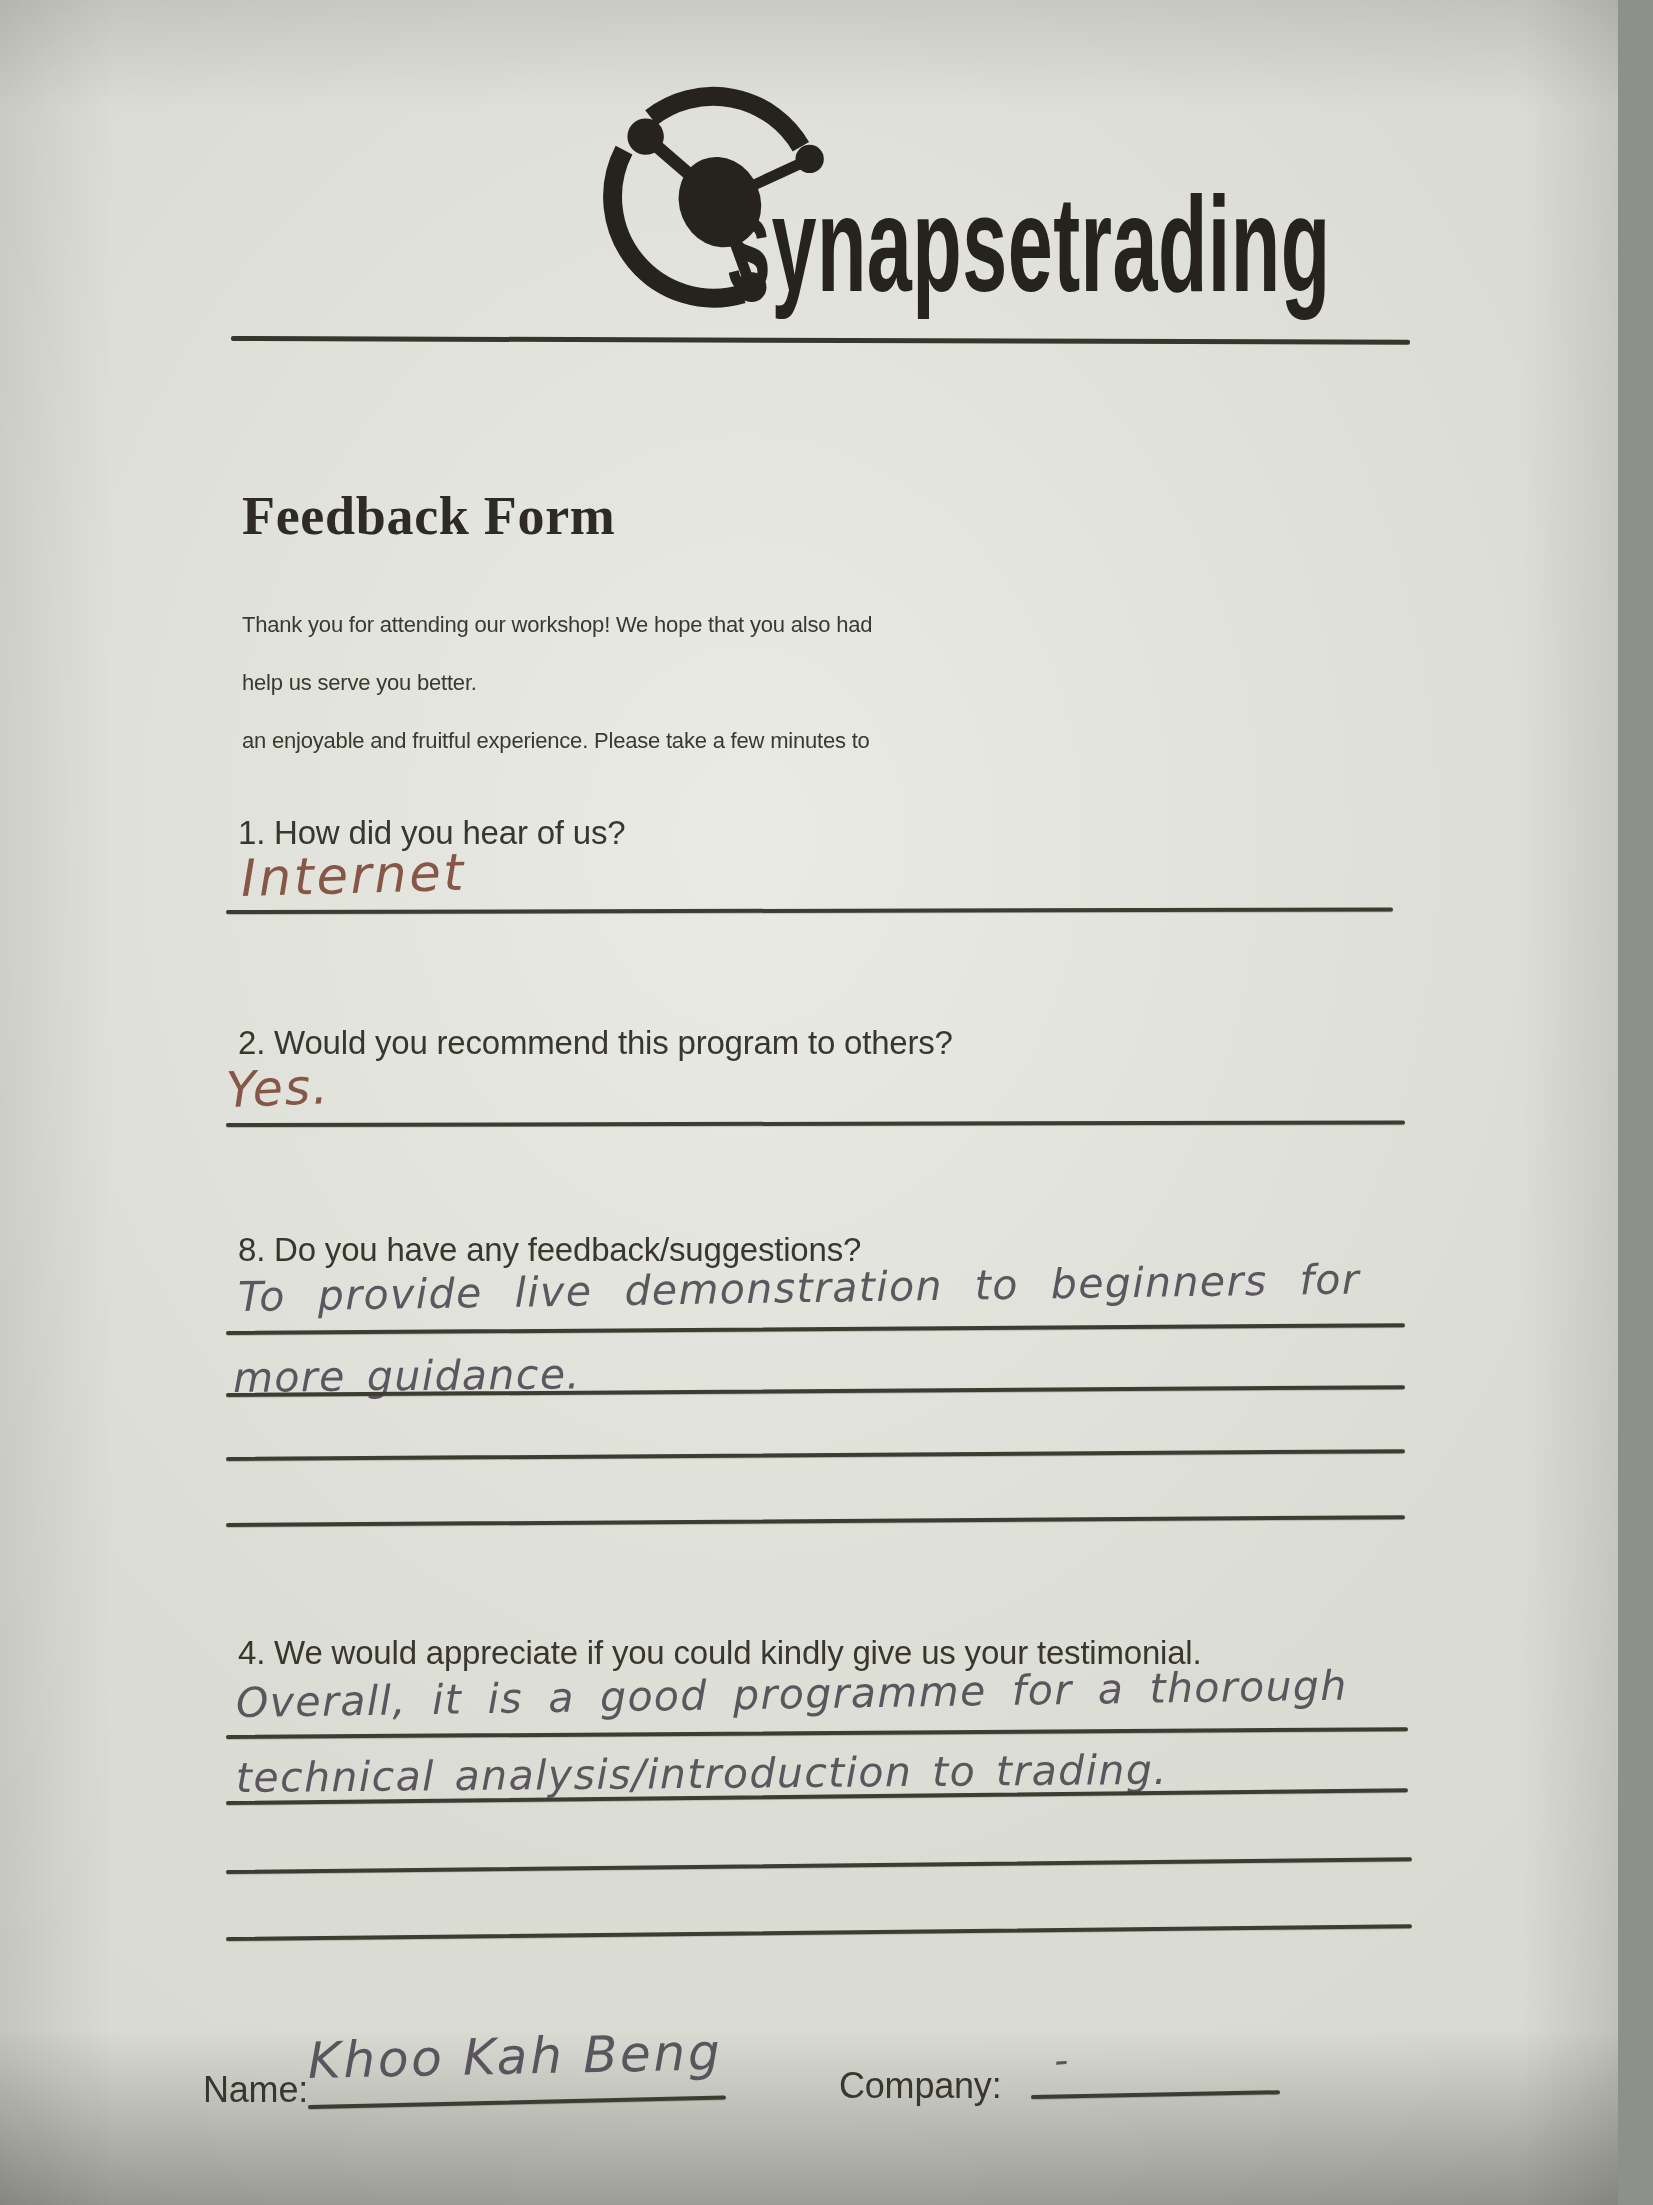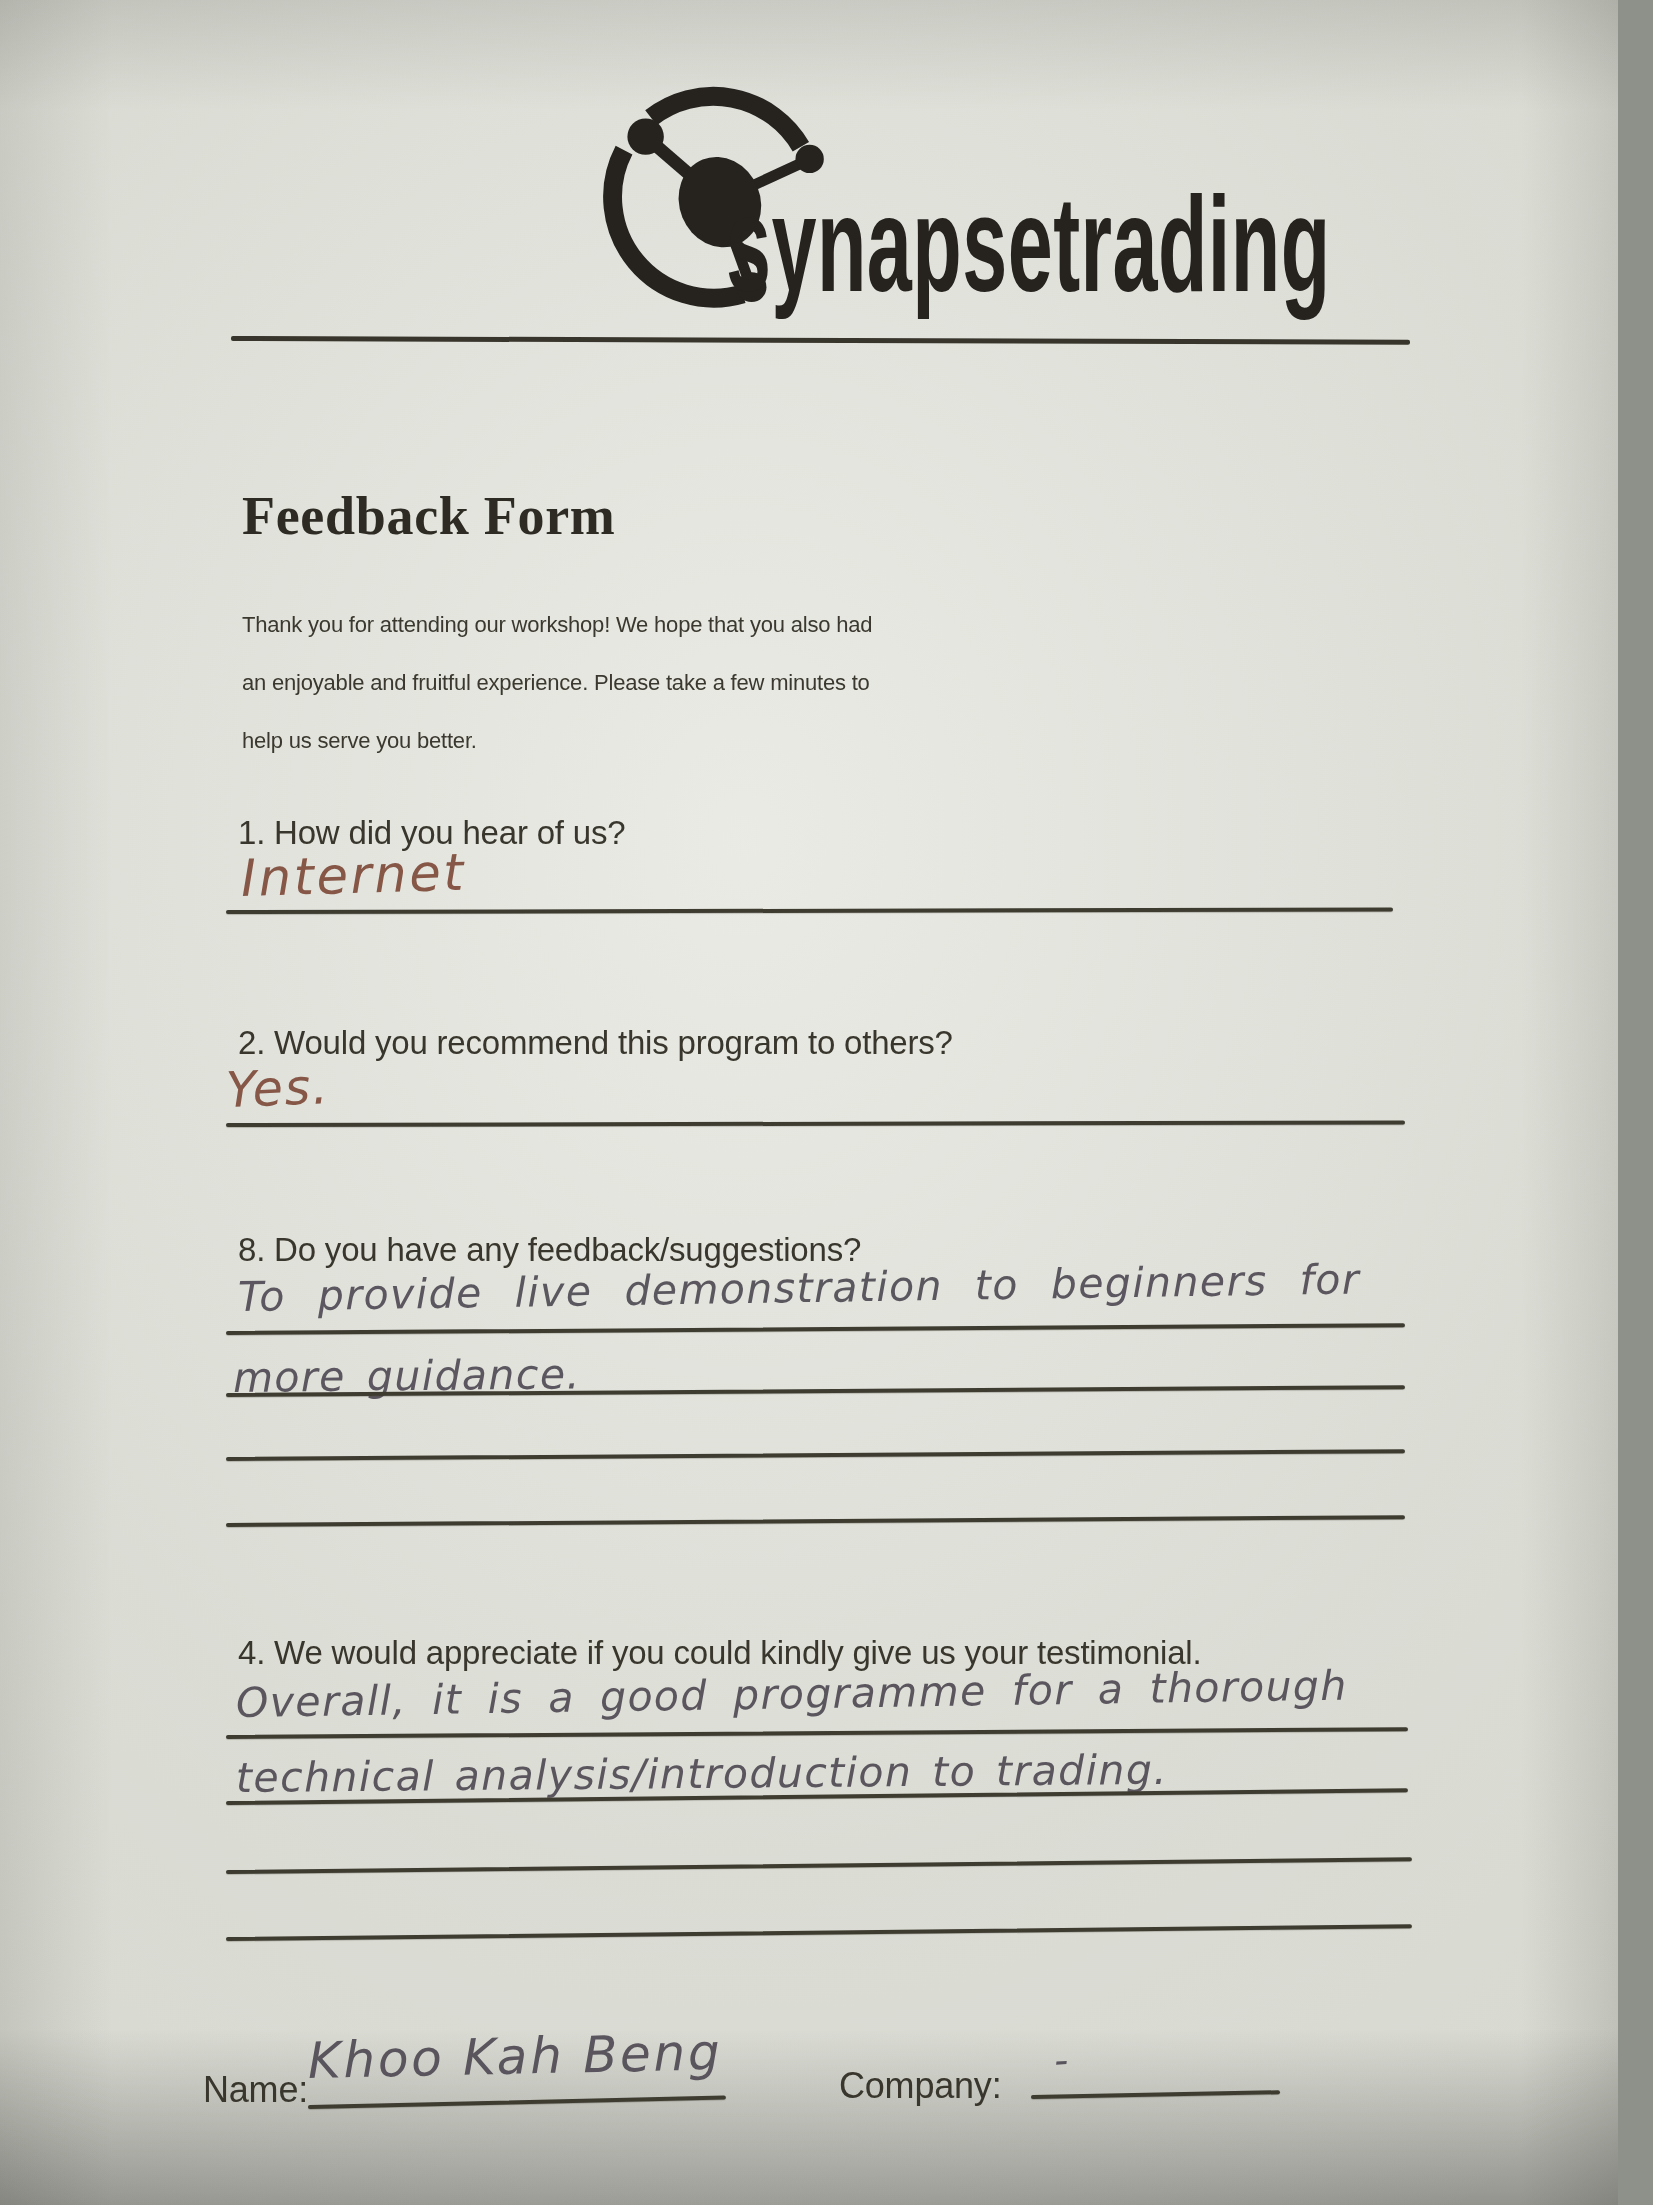--- a/index.html
+++ b/index.html
@@ -105,22 +105,22 @@
       <circle cx="232" cy="298" r="22"></circle>
       <ellipse cx="185" cy="172" rx="60" ry="68" transform="rotate(-22 185 172)"></ellipse>
     </g>
   </svg>
   <div id="brand">synapsetrading</div>
   <div class="divider"></div>
 
   <h1 id="form-title">Feedback Form</h1>
   <div id="intro">
     <span>Thank you for attending our workshop! We hope that you also had</span>
+    <span>help us serve you better.</span>
     <span>an enjoyable and fruitful experience. Please take a few minutes to</span>
-    <span>help us serve you better.</span>
   </div>
 
   <div class="question" id="q1">
     <div class="q-label">1. How did you hear of us?</div>
     <div class="hand hand-red ans">Internet</div>
     <div class="line l1 tilt-a"></div>
   </div>
 
   <div class="question" id="q2">
     <div class="q-label">2. Would you recommend this program to others?</div>

